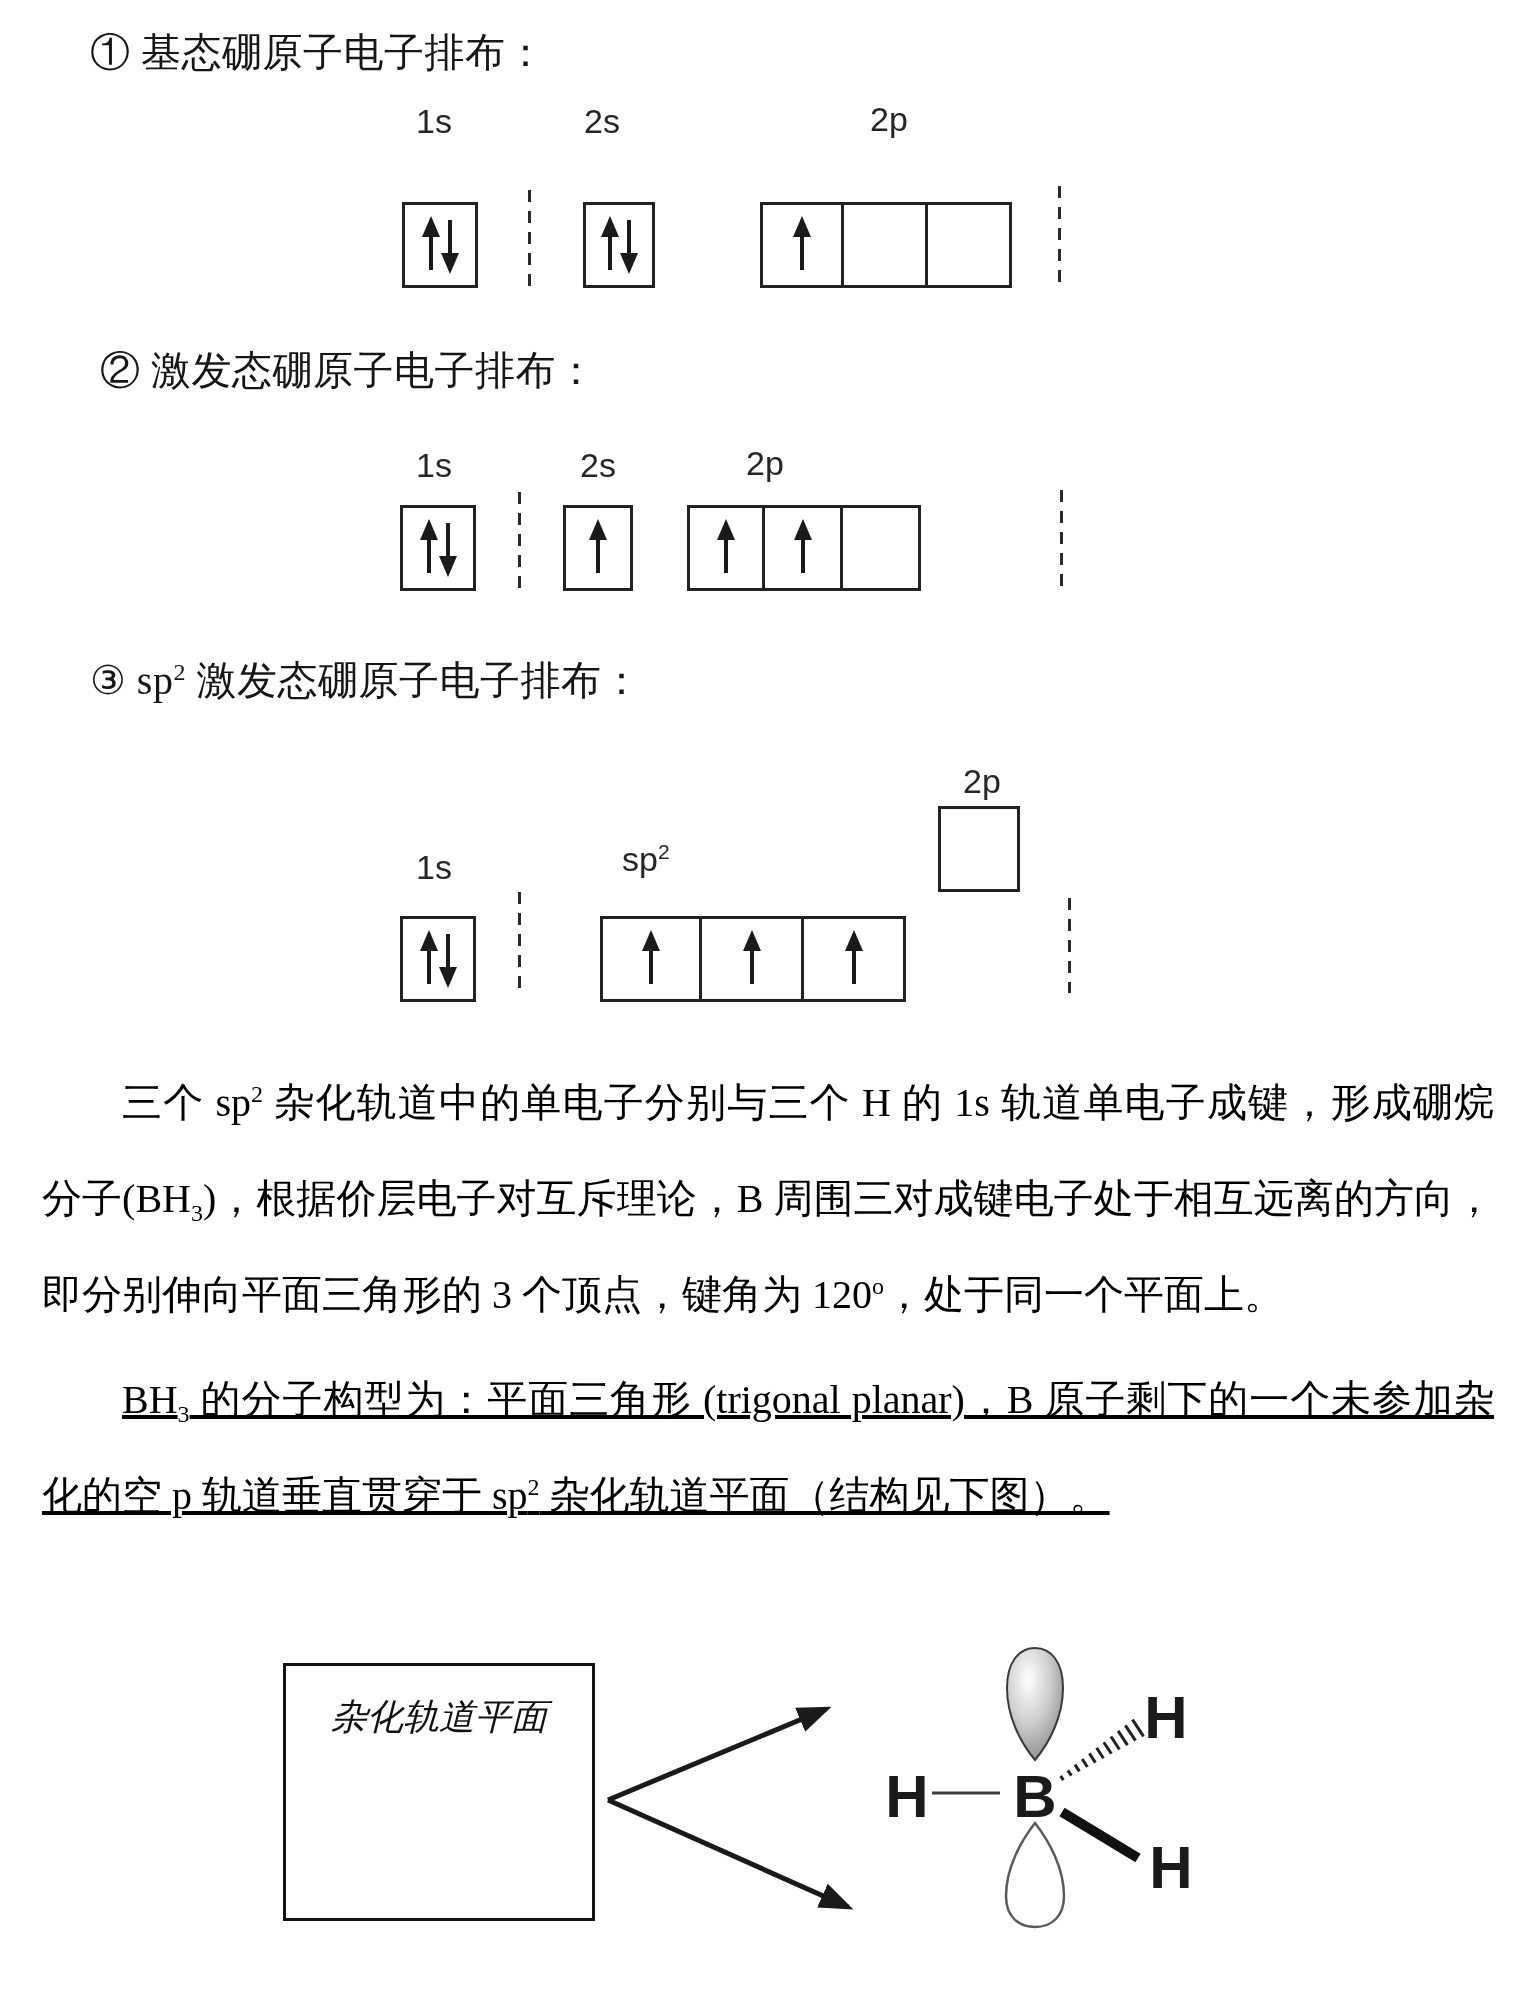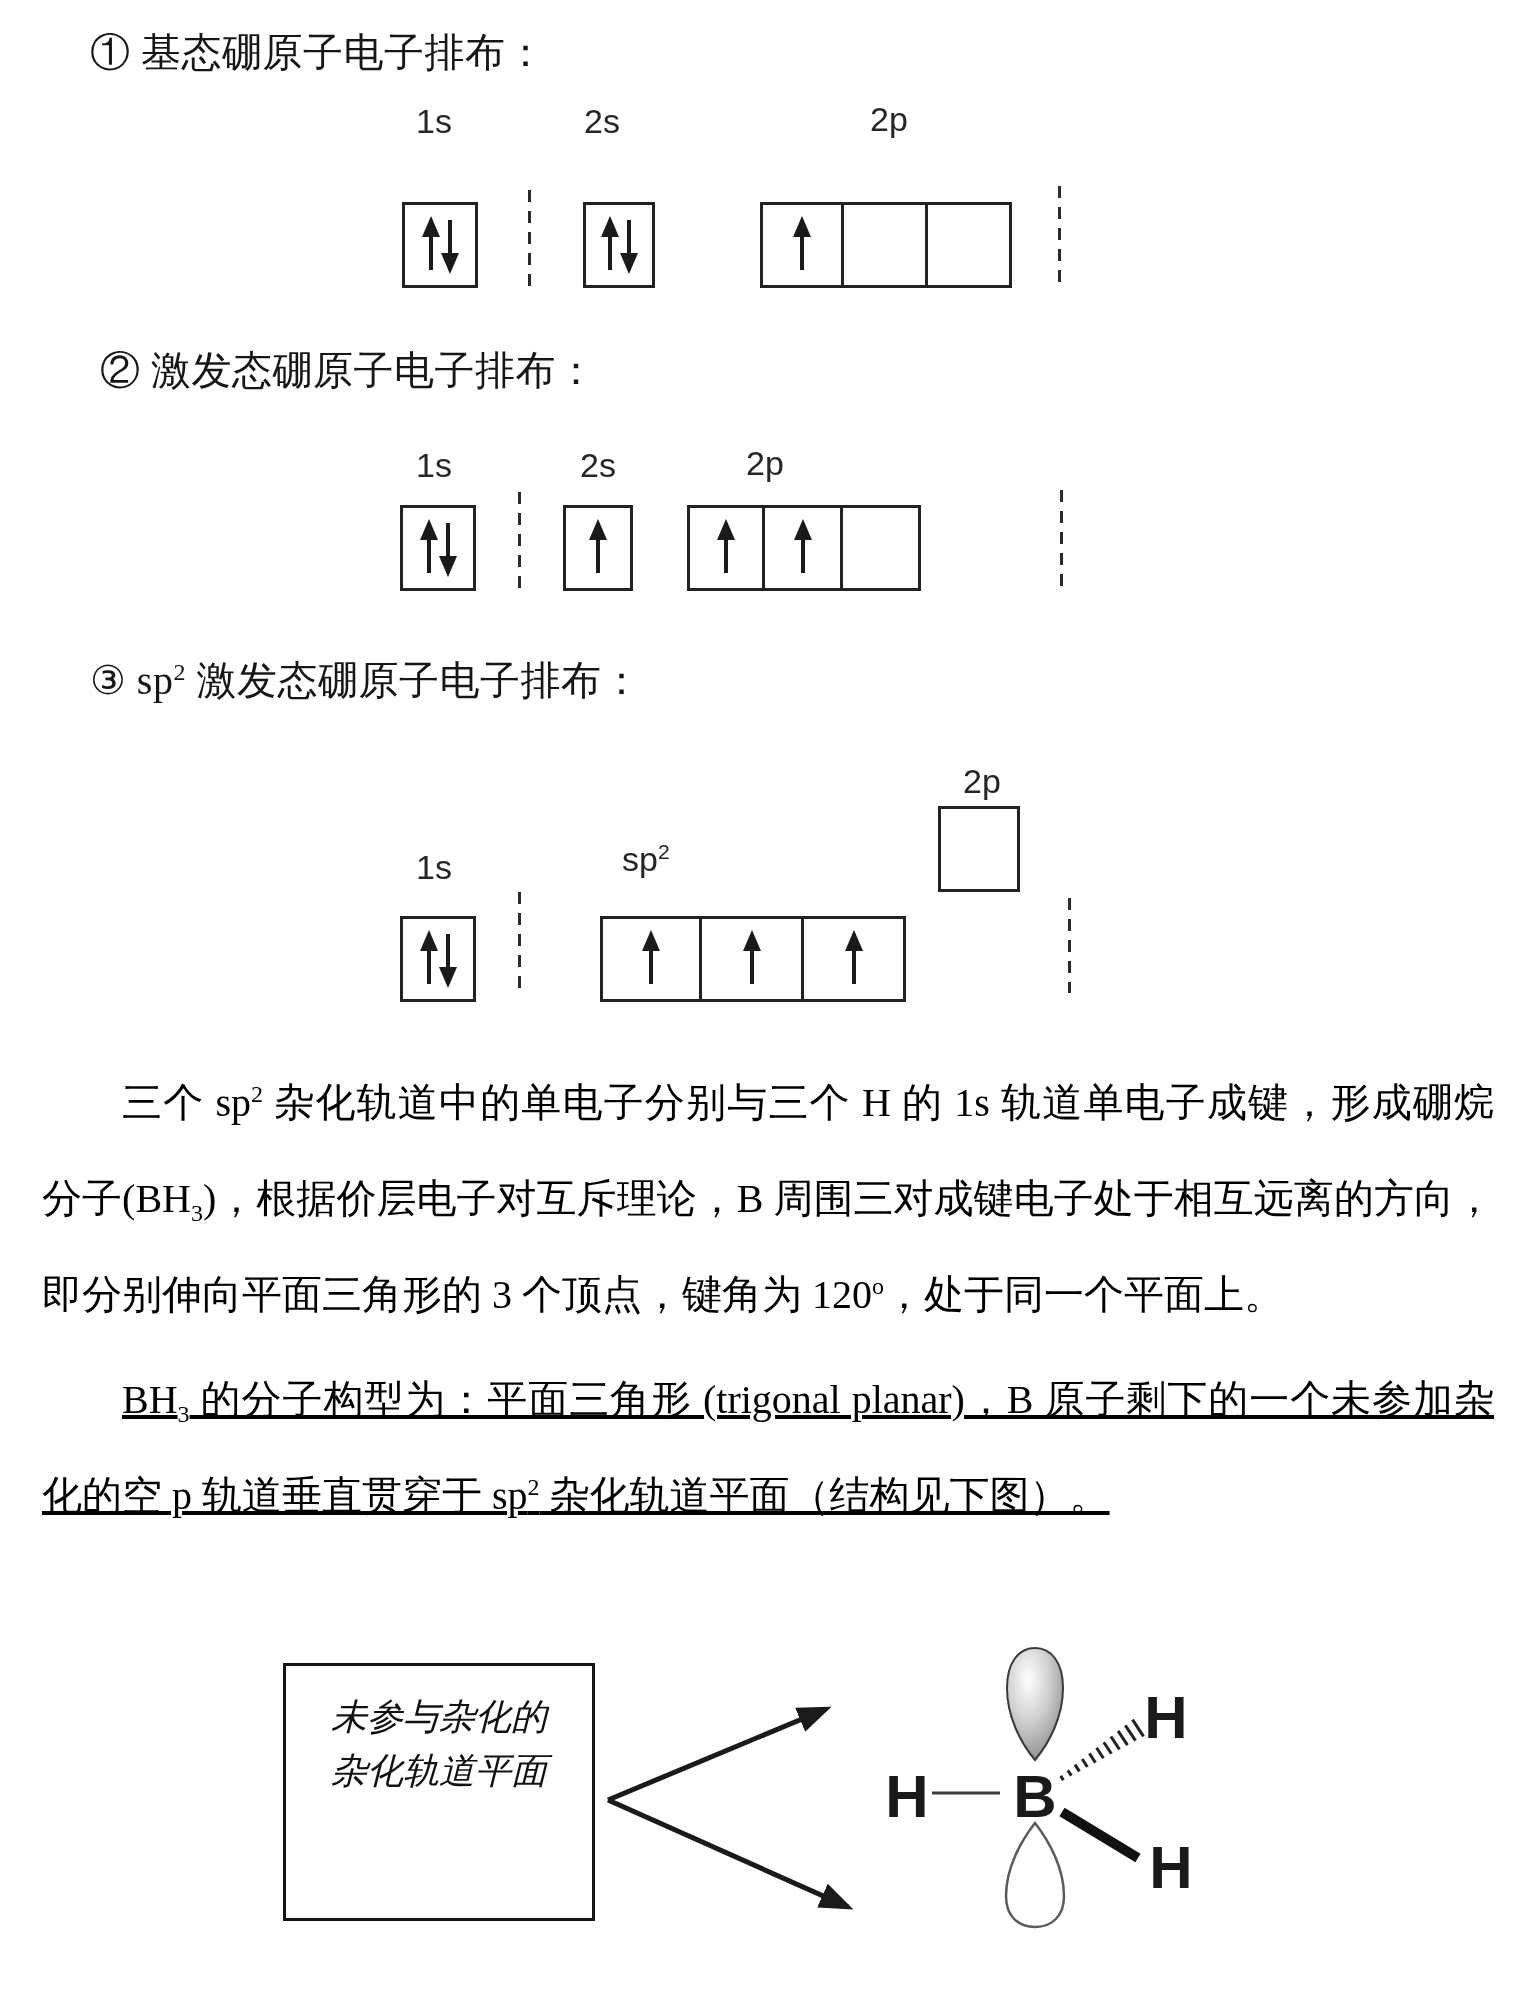--- a/index.html
+++ b/index.html
@@ -119,21 +119,20 @@
 
 <div class="abs para" style="left:42px;top:1055px;width:1452px;text-indent:80px;">
   <span>三个 sp</span><sup>2</sup><span> 杂化轨道中的单电子分别与三个 H 的 1s 轨道单电子成键，形成硼烷分子(BH</span><sub>3</sub><span>)，根据价层电子对互斥理论，B 周围三对成键电子处于相互远离的方向，即分别伸向平面三角形的 3 个顶点，键角为 120</span><sup>o</sup><span>，处于同一个平面上。</span>
 </div>
 
 <div class="abs para" style="left:42px;top:1352px;width:1452px;text-indent:80px;text-decoration:underline;">
   <span>BH</span><sub>3</sub><span> 的分子构型为：平面三角形 (trigonal planar)，B 原子剩下的一个未参加杂化的空 p 轨道垂直贯穿于 sp</span><sup>2</sup><span> 杂化轨道平面（结构见下图）。</span>
 </div>
 
 <div class="abs callout" style="left:283px;top:1663px;width:312px;height:258px;">
-  <div>未参与杂化的</div>
   <div>杂化轨道平面</div>
 </div>
 
 <svg class="abs" style="left:598px;top:1645px;" width="290" height="320" viewBox="0 0 290 320">
   <defs>
     <marker id="ah" markerUnits="userSpaceOnUse" markerWidth="36" markerHeight="26" refX="28" refY="13" orient="auto">
       <path d="M0,0 L34,13 L0,26 Z" fill="#1a1a1a"></path>
     </marker>
   </defs>
   <line x1="10" y1="155" x2="228" y2="64" stroke="#1a1a1a" stroke-width="5" marker-end="url(#ah)"></line>

